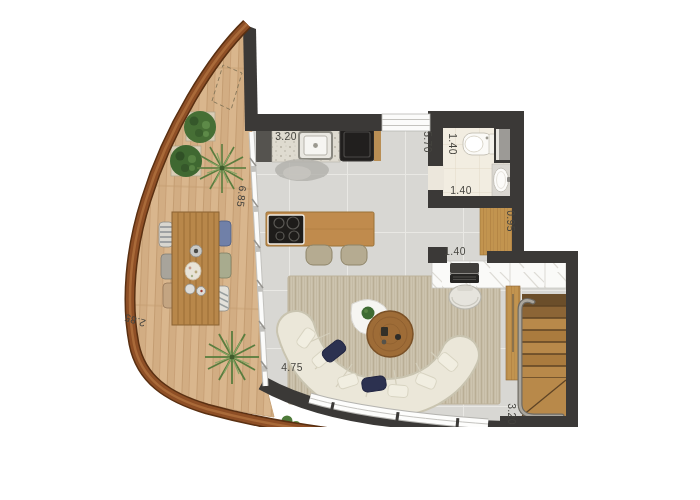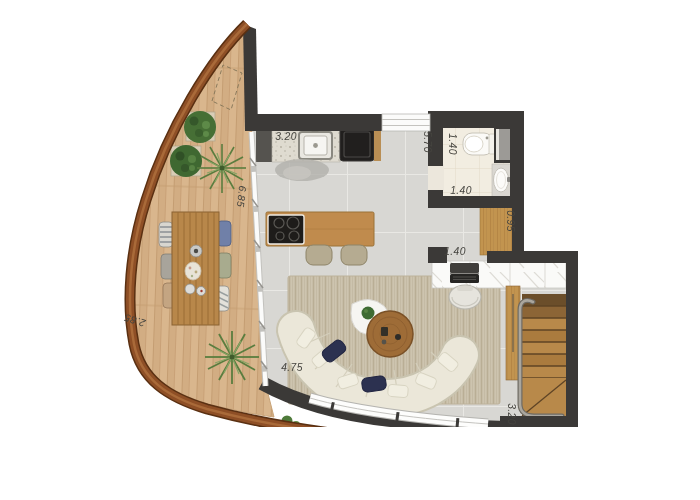--- a/index.html
+++ b/index.html
@@ -1,17 +1,17 @@
 <!DOCTYPE html>
 <html><head>
 <meta charset="utf-8">
 <style>
   html,body{margin:0;padding:0;background:#ffffff;}
   .canvas{position:relative;width:700px;height:427px;background:#ffffff;overflow:hidden;
-          font-family:"Liberation Sans",sans-serif;font-style:italic;}
+          font-family:"Liberation Sans",sans-serif;}
   svg{display:block;}
   text.dim{font-family:"Liberation Sans",sans-serif;font-size:10.3px;fill:#45443f;letter-spacing:.4px;}
 </style>
 </head>
 <body>
 
 <div class="canvas">
 <svg width="700" height="500" viewBox="0 0 700 500">
   <defs>
     <pattern id="deckWood" width="15" height="120" patternUnits="userSpaceOnUse" patternTransform="rotate(2)">

